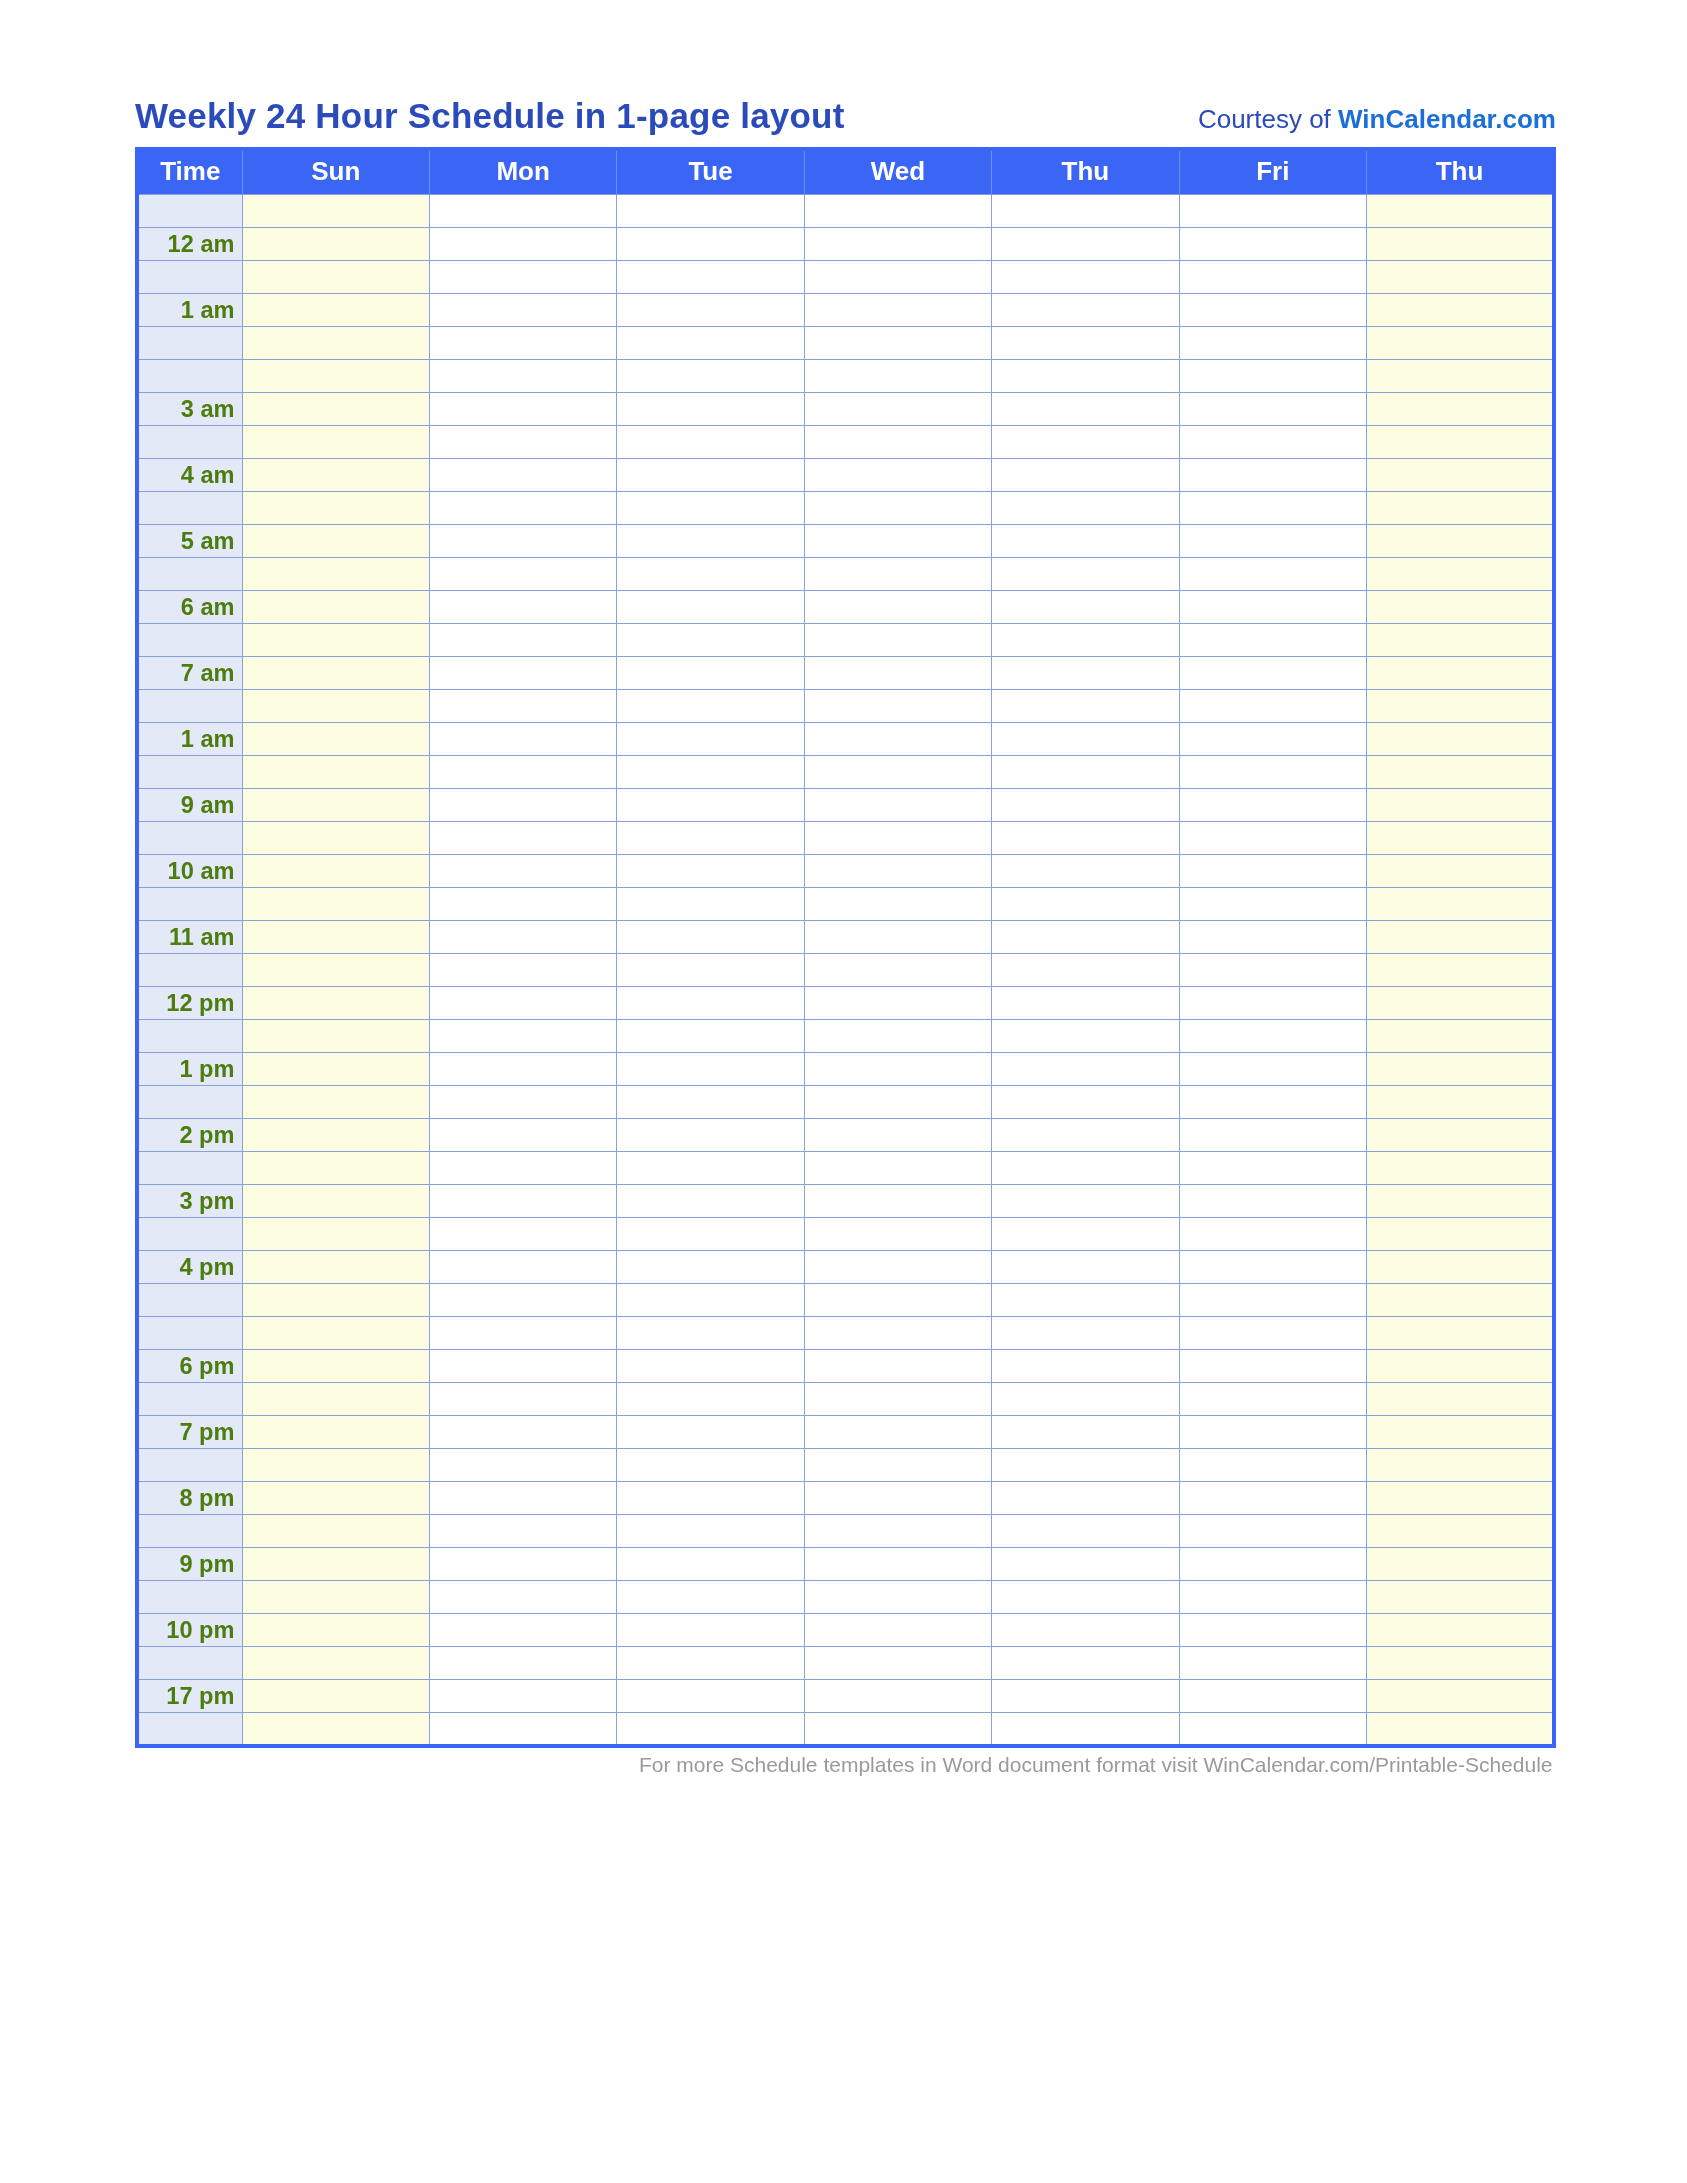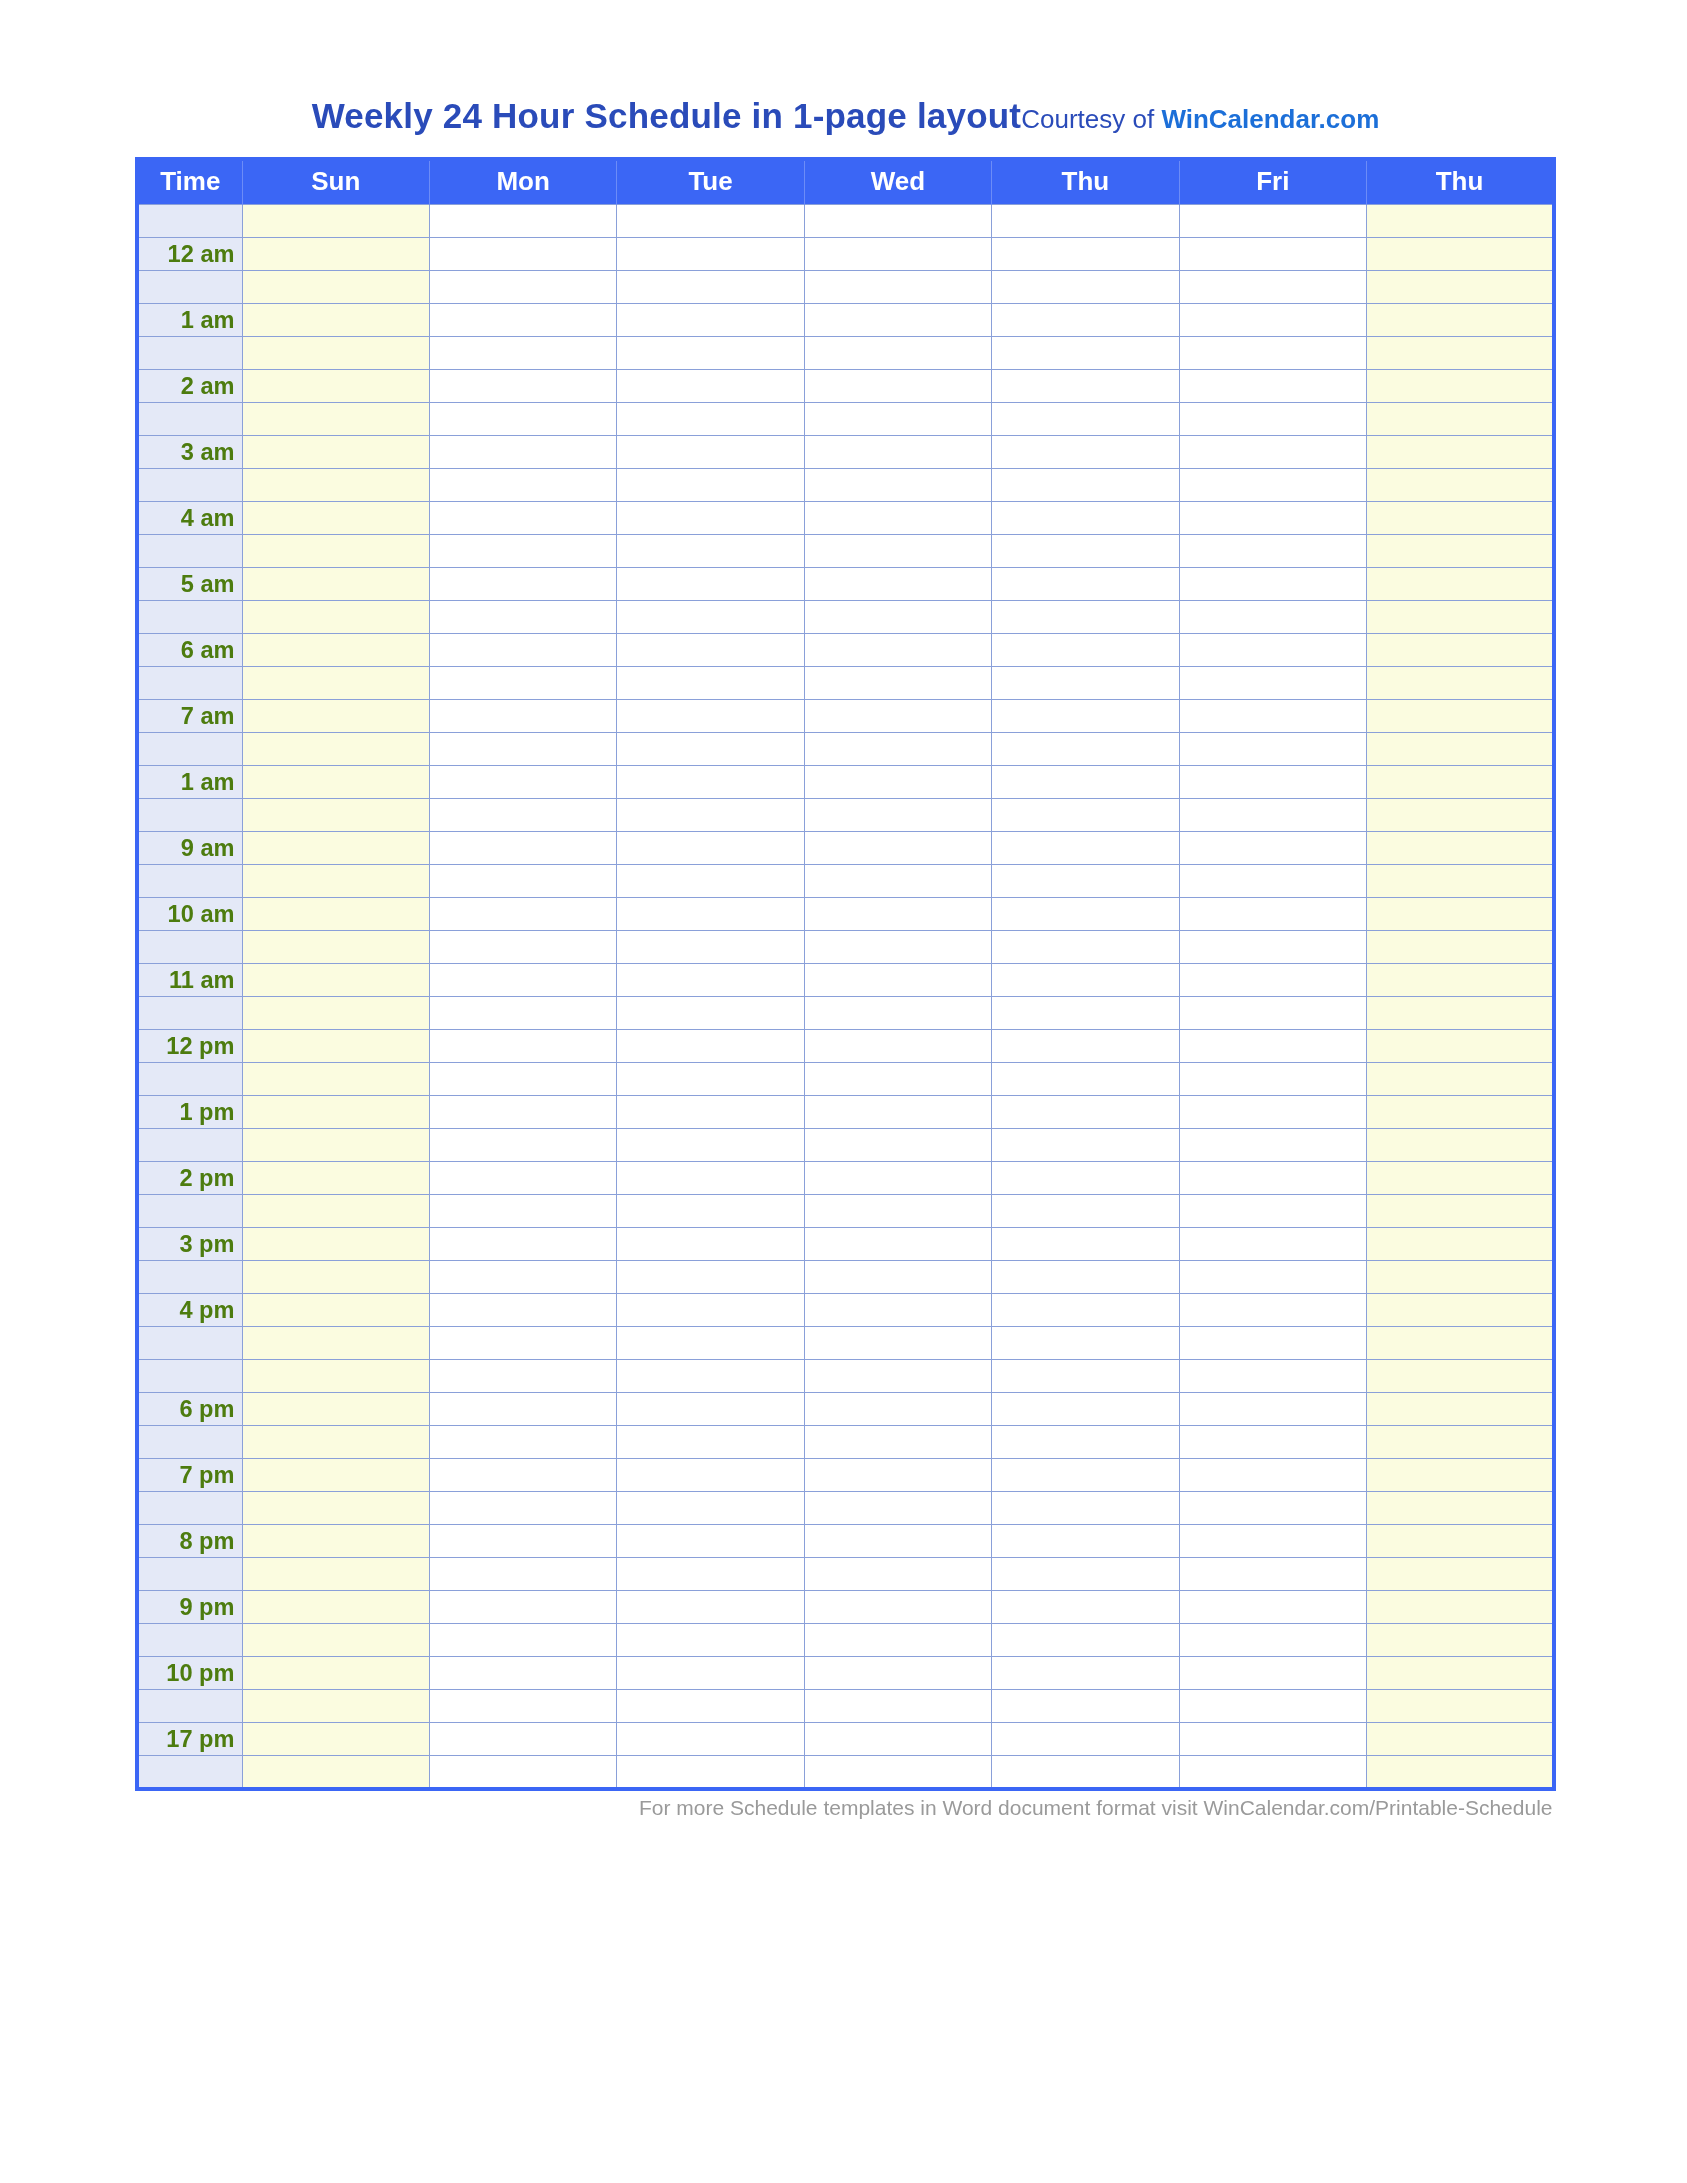--- a/index.html
+++ b/index.html
@@ -11,23 +11,23 @@
   }
   .page {
     width: 1687px;
     min-height: 2184px;
     background: #fff;
     box-sizing: border-box;
     padding: 96px 131px 0 135px;
   }
   .header-row {
     display: flex;
-    justify-content: center;
+    justify-content: space-between;
     align-items: baseline;
-    margin-bottom: 21px;
+    margin-bottom: 11px;
   }
   .title {
     font-size: 35px;
     font-weight: bold;
     color: #2a4bb9;
     letter-spacing: 0.2px;
   }
   .courtesy {
     font-size: 26px;
     color: #2a4bb9;
@@ -163,30 +163,20 @@
         <tr>
           <td class="time-cell empty"></td>
           <td class="weekend"></td>
           <td class="weekday"></td>
           <td class="weekday"></td>
           <td class="weekday"></td>
           <td class="weekday"></td>
           <td class="weekday"></td>
           <td class="weekend"></td>
         </tr>
-        <tr class="hour-top">
-          <td class="time-cell">2 am</td>
-          <td class="weekend"></td>
-          <td class="weekday"></td>
-          <td class="weekday"></td>
-          <td class="weekday"></td>
-          <td class="weekday"></td>
-          <td class="weekday"></td>
-          <td class="weekend"></td>
-        </tr>
         <tr>
           <td class="time-cell empty"></td>
           <td class="weekend"></td>
           <td class="weekday"></td>
           <td class="weekday"></td>
           <td class="weekday"></td>
           <td class="weekday"></td>
           <td class="weekday"></td>
           <td class="weekend"></td>
         </tr>

